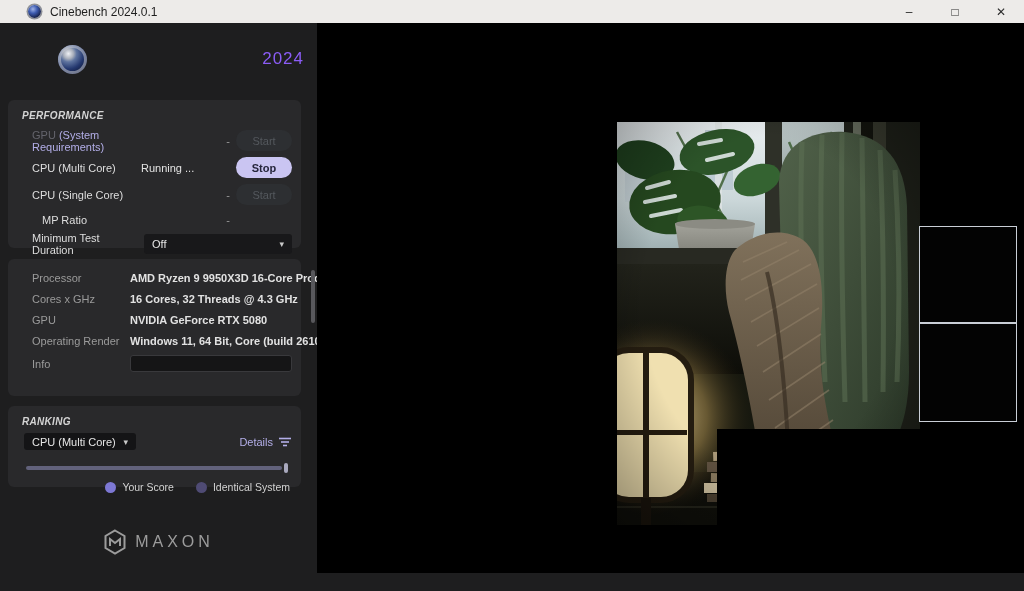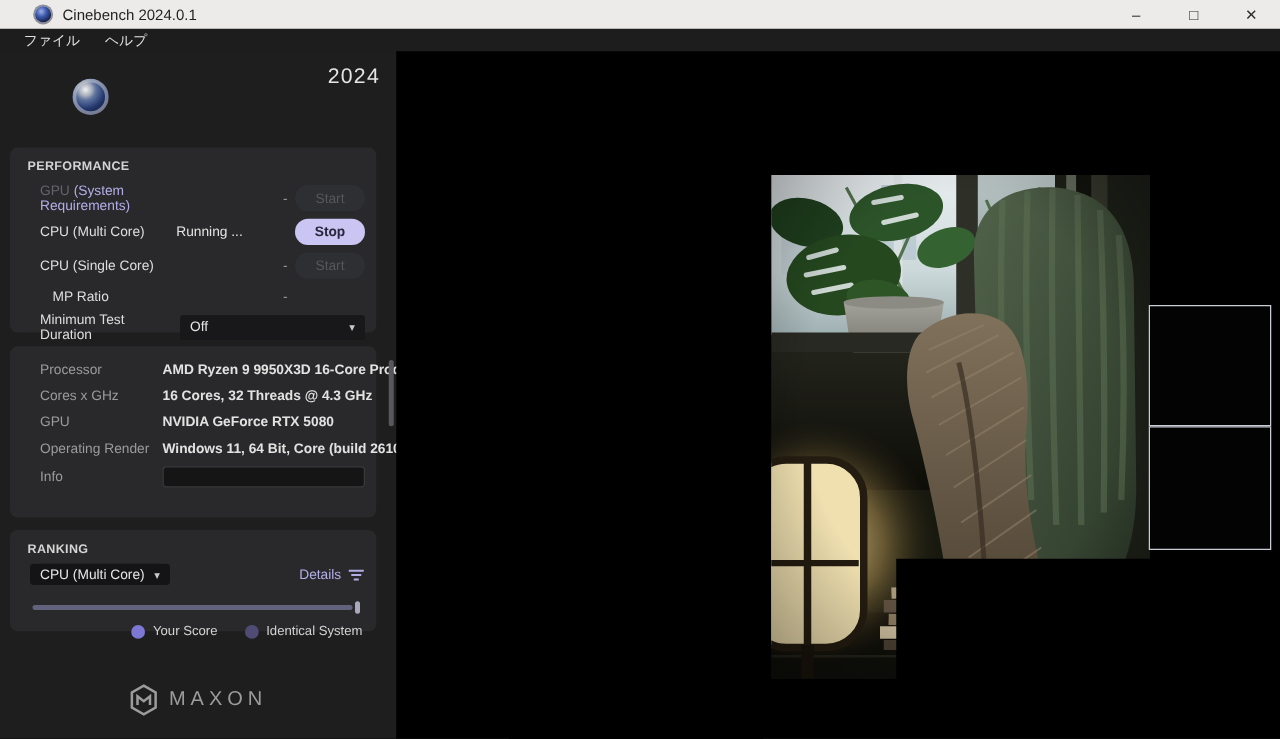--- a/index.html
+++ b/index.html
@@ -20,30 +20,30 @@
   
   .menubar { height:18px; background:#1d1d1d; display:flex; align-items:center; padding-left:10px; gap:2px; }
   .menu-item { font-size:11px; color:#e2e2e2; padding:0 9px; }
 
   
   .app { display:flex; height:550px; }
   .sidebar { position:relative; width:317px; background:#1e1e1f; flex:none; }
 
   
   .logo-row { position:relative; height:77px; }
-  .logo-year { position:absolute; right:13px; top:10px; font-size:17px; color:#e5e5e5; letter-spacing:1px; }
+  .logo-year { position:absolute; right:13px; top:26px; font-size:17px; color:#8b5cf6; letter-spacing:1px; }
   .logo-main { position:absolute; left:58px; top:22px; display:flex; align-items:center; gap:9px; }
   .logo-sphere { width:29px; height:29px; border-radius:50%;
                  background:radial-gradient(circle at 36% 30%, #eef0f4 0%, #aab0bc 18%, #5f749f 30%, #24386f 55%, #101a3c 78%, #070c20 100%);
                  box-shadow:inset 0 0 0 3px rgba(200,202,210,.55); }
   .logo-brand { font-size:25px; font-weight:600; color:#f1f1f1; letter-spacing:1px; }
 
   
   .card { margin:0 16px 0 8px; background:#29292b; border-radius:6px; padding:8px 9px 9px 12px; }
-  .card-header { font-size:10px; font-weight:600; color:#d4d4d4; letter-spacing:.3px; margin:2px 0 6px 2px; }
+  .card-header { font-size:10px; font-weight:600; color:#d4d4d4; letter-spacing:.3px; margin:2px 0 6px 2px;font-style:italic; }
   .card.performance { height:148px; }
   .card.system { height:137px; margin-top:11px; }
   .card.ranking { height:81px; margin-top:10px; }
 
   
   .perf-row { display:flex; align-items:center; height:27px; padding-left:12px; }
   .perf-row .lbl { flex:1; font-size:11px; color:#dedede; }
   .perf-row.dim-row .lbl-main { color:#64646c; }
   .lbl-accent { color:#b3aee8; }
   .lbl-dim { color:#9a9a9a; }
@@ -105,24 +105,20 @@
   <div class="titlebar">
     <div class="tb-icon"></div>
     <span class="tb-title">Cinebench 2024.0.1</span>
     <div class="tb-controls">
       <div class="tb-btn">–</div>
       <div class="tb-btn">□</div>
       <div class="tb-btn">✕</div>
     </div>
   </div>
 
-  <div class="menubar">
-    <span class="menu-item">ファイル</span>
-    <span class="menu-item">ヘルプ</span>
-  </div>
 
   <div class="app">
 
     <div class="sidebar">
 
       <div class="logo-row">
         <span class="logo-year">2024</span>
         <div class="logo-main">
           <div class="logo-sphere"></div>
         </div>

